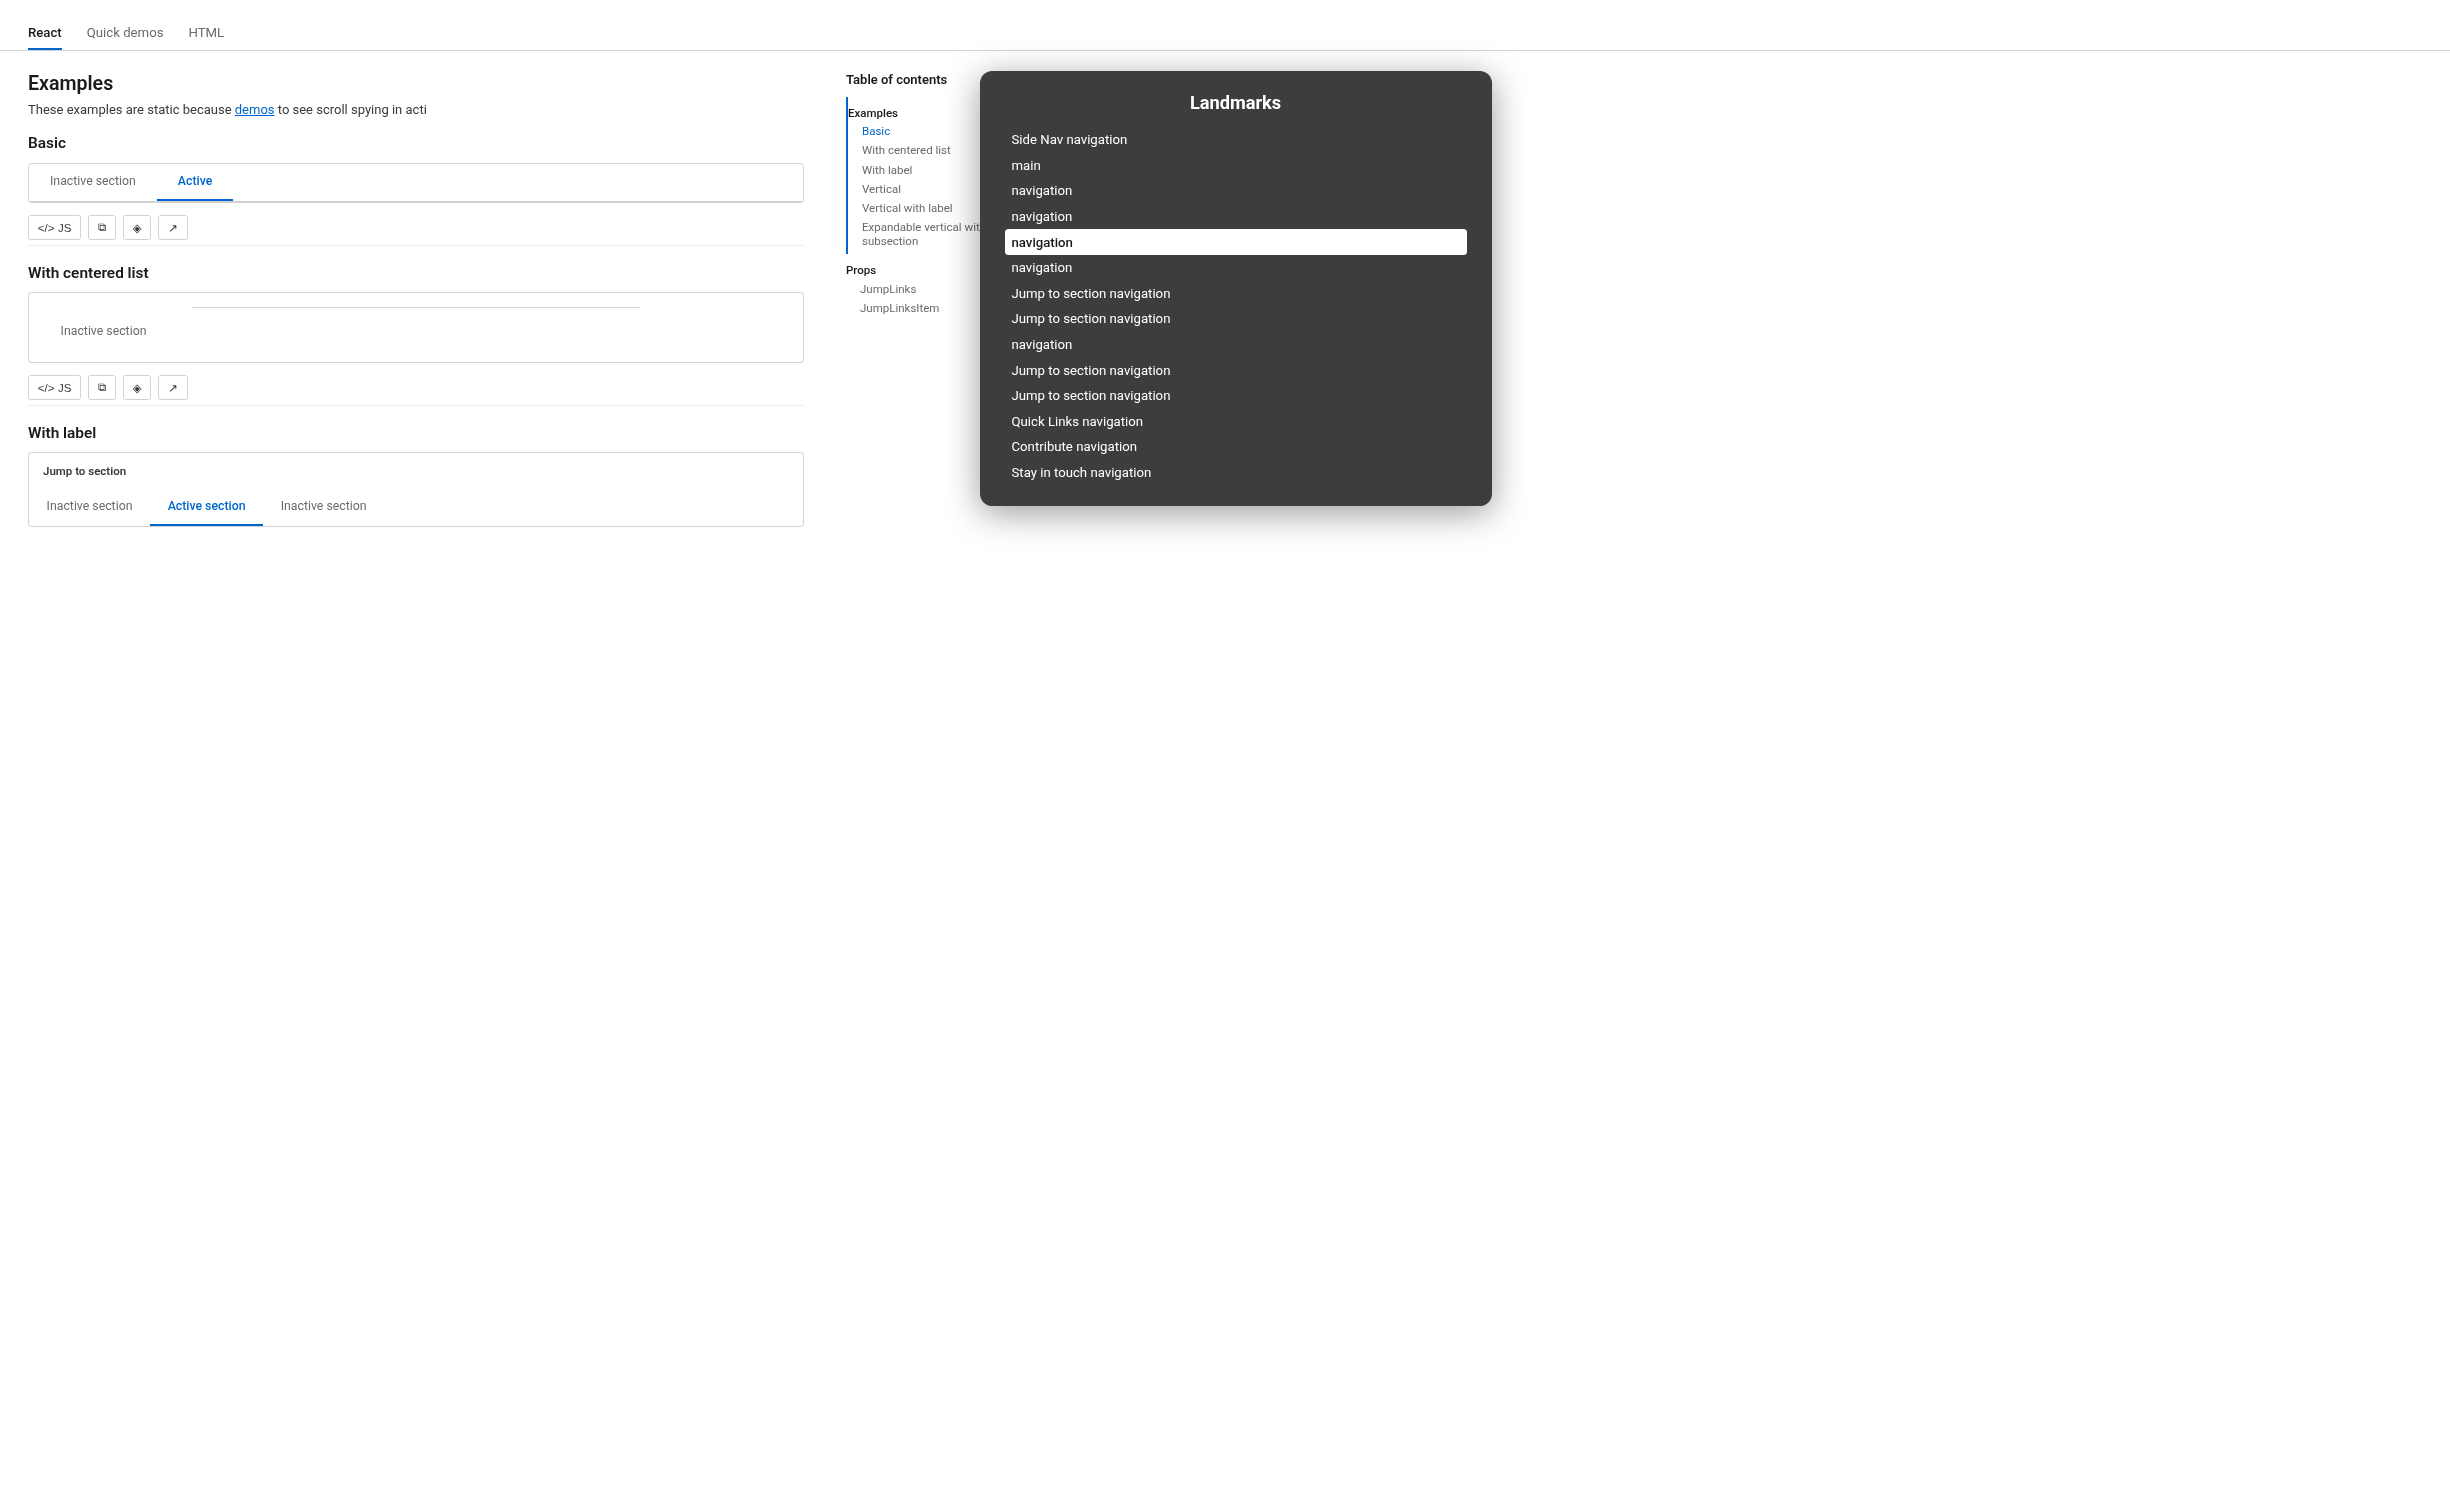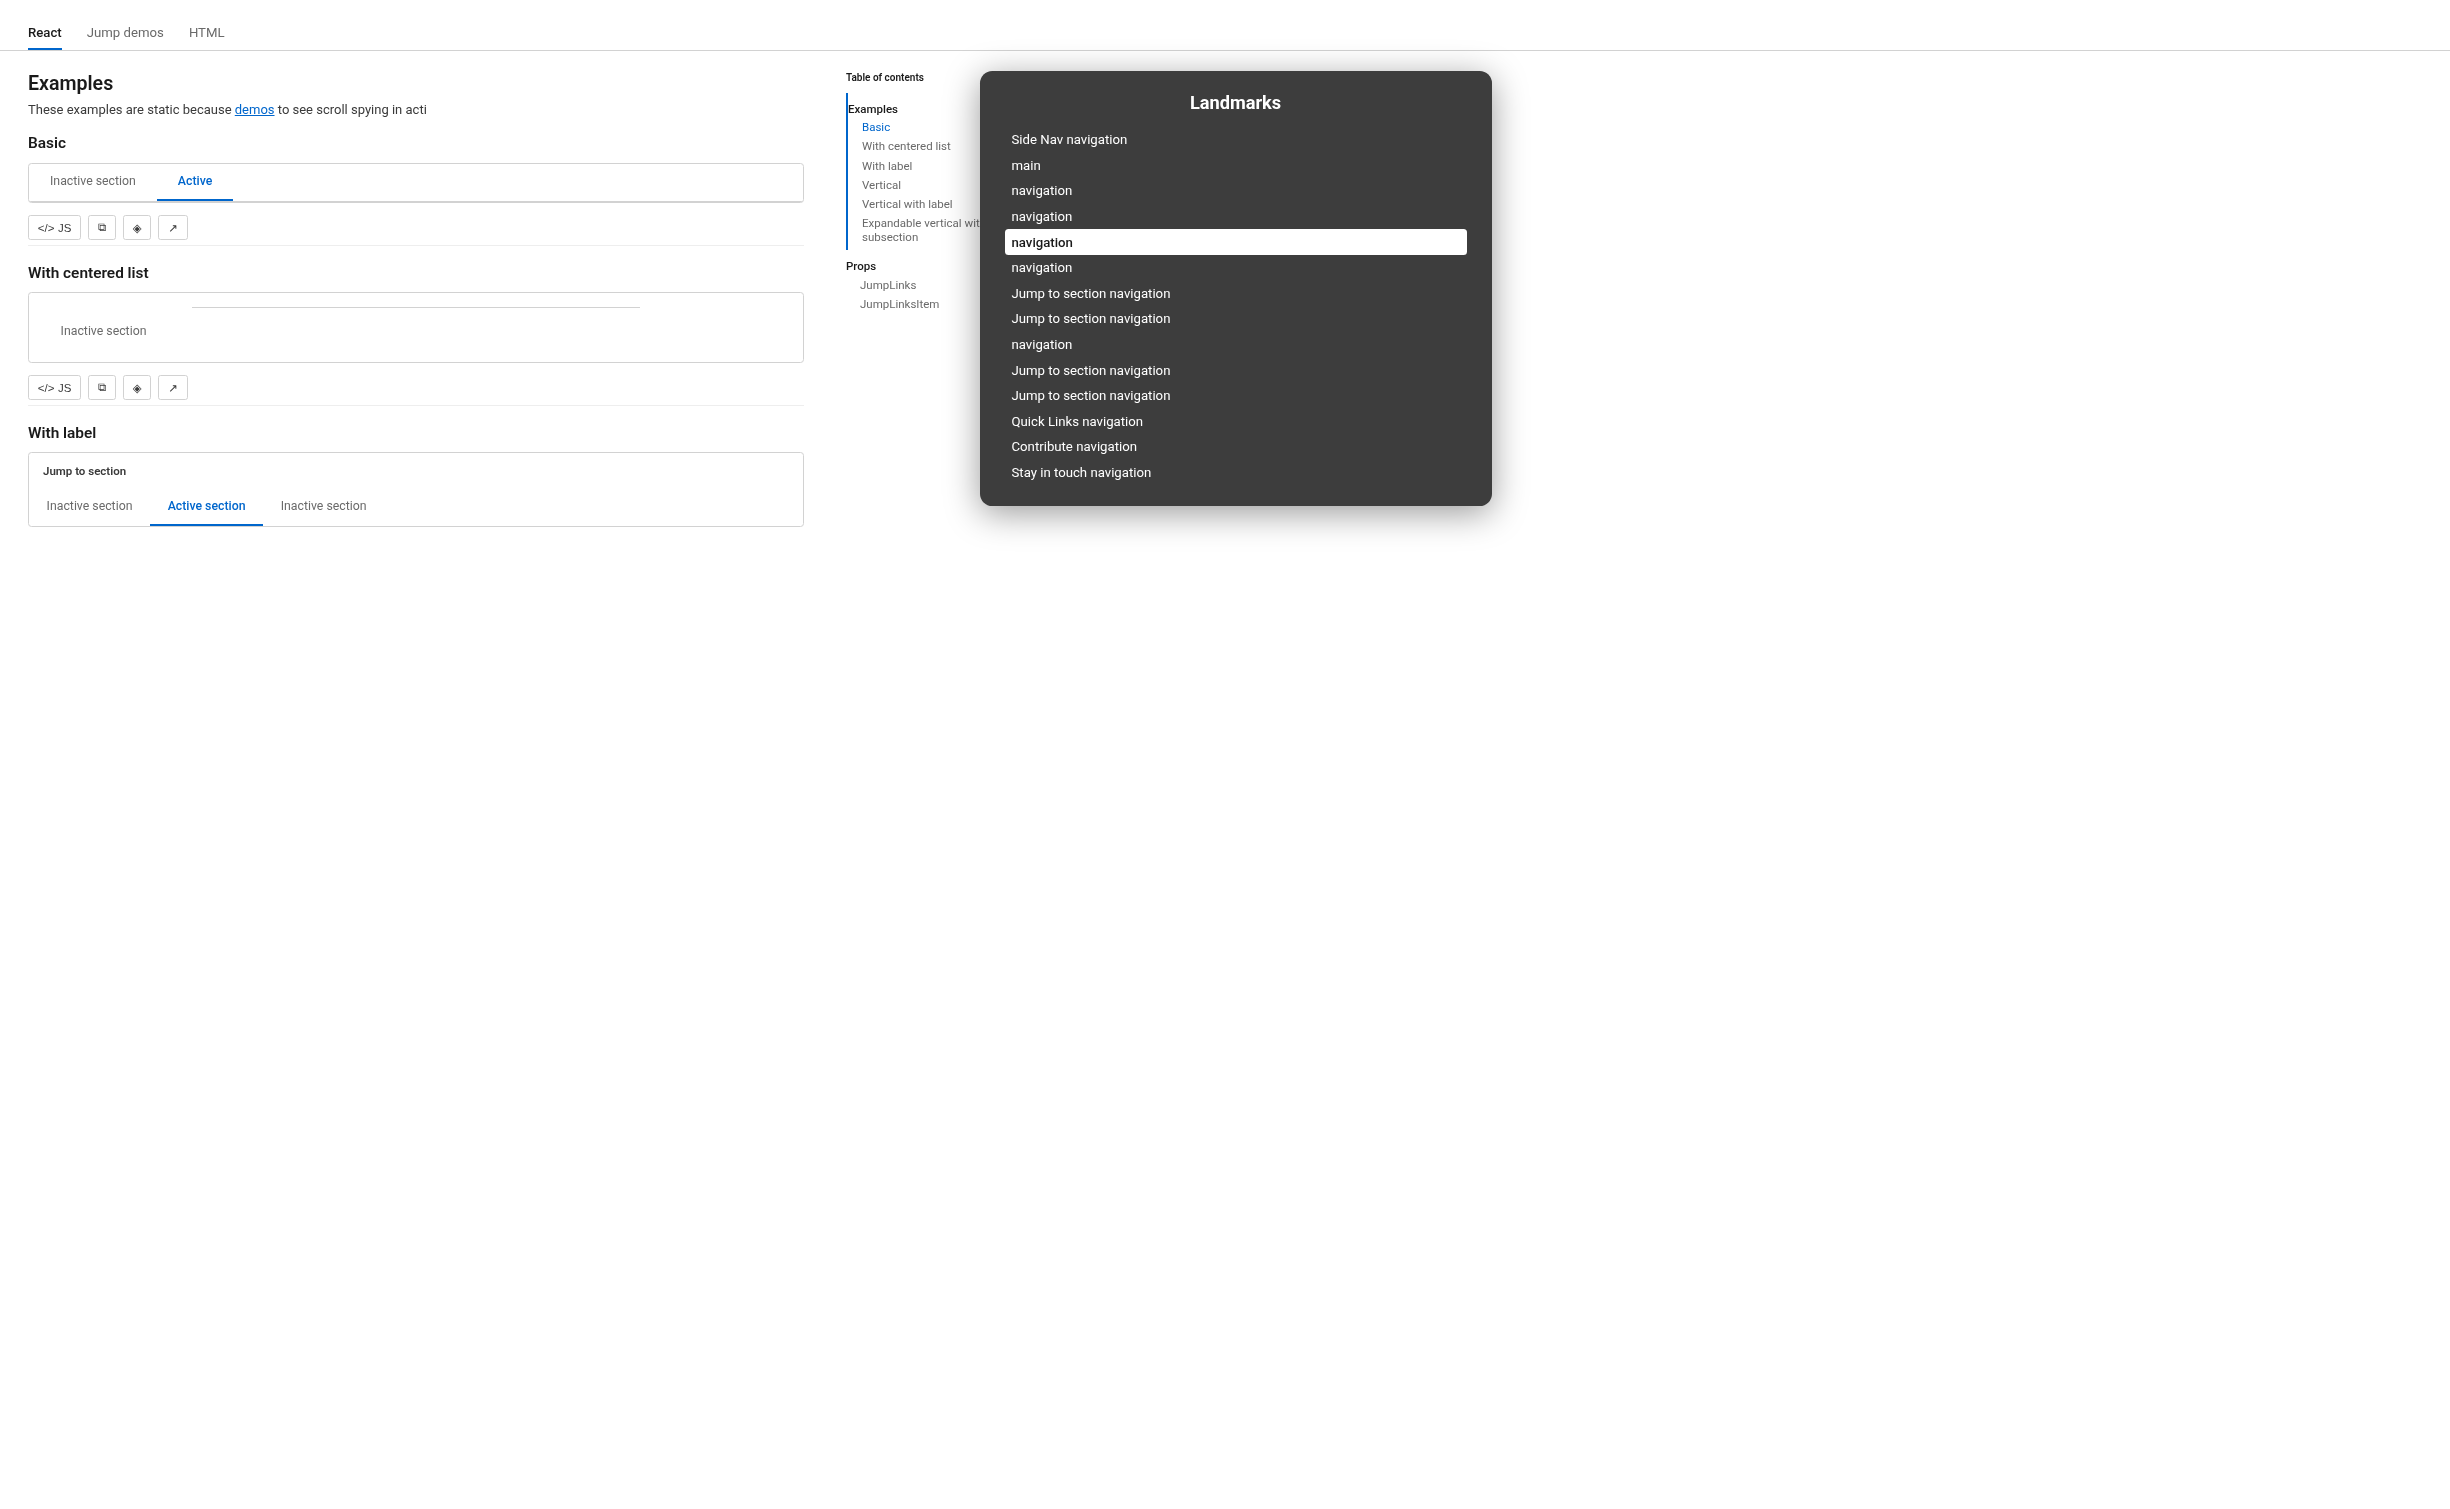--- a/index.html
+++ b/index.html
@@ -59,21 +59,21 @@
       flex: 1;
       max-width: 776px;
     }
 
     
     .toc-sidebar {
       width: 194px;
       flex-shrink: 0;
     }
     .toc-title {
-      font-size: 10px;
+      font-size: 13px;
       font-weight: 600;
       margin-bottom: 10.6px;
       color: #1a1a1a;
     }
     .toc-list {
       list-style: none;
     }
     .toc-list li {
       padding: 3.5px 0;
       font-size: 11.5px;
@@ -293,21 +293,21 @@
     }
   </style>
 </head>
 <body>
 
 <div class="page-wrapper">
 
 
   <div class="tabs-bar">
     <div class="tab-item active">React</div>
-    <div class="tab-item">Jump demos</div>
+    <div class="tab-item">Quick demos</div>
     <div class="tab-item">HTML</div>
   </div>
 
   <div class="main-layout">
 
     <div class="content-area">
 
       <h2 class="section-heading">Examples</h2>
       <p class="section-desc">
         <span>These examples are static because</span>

